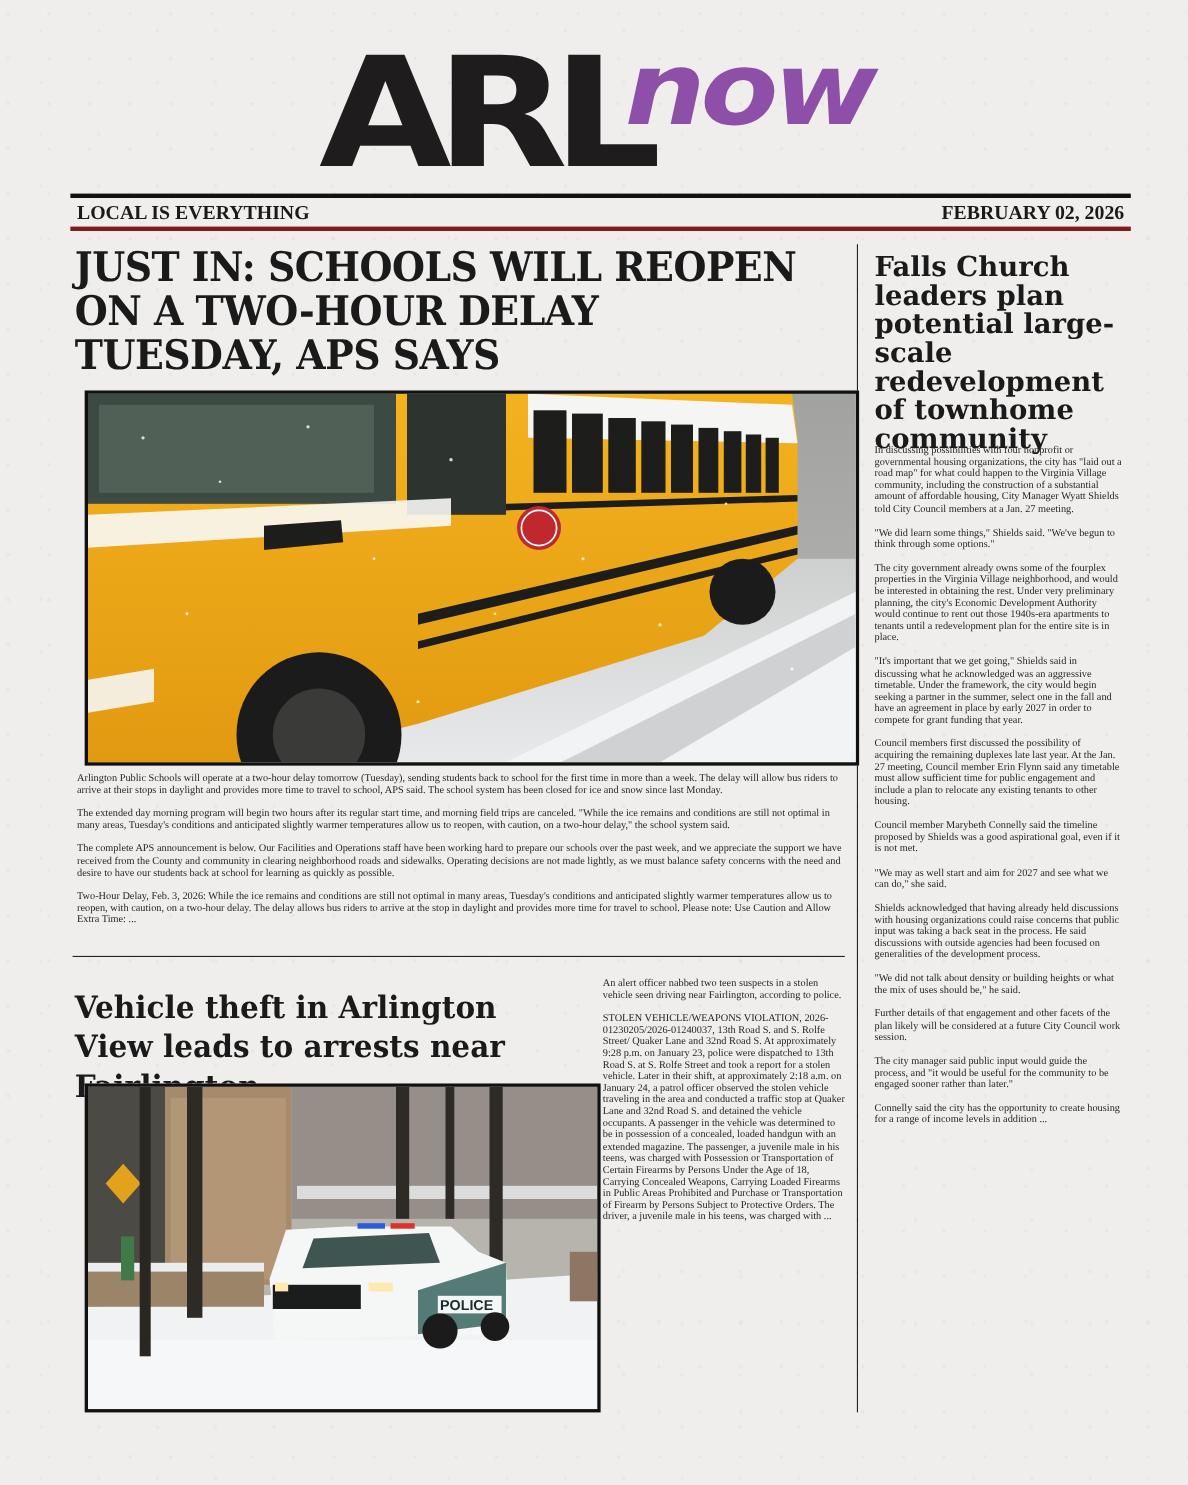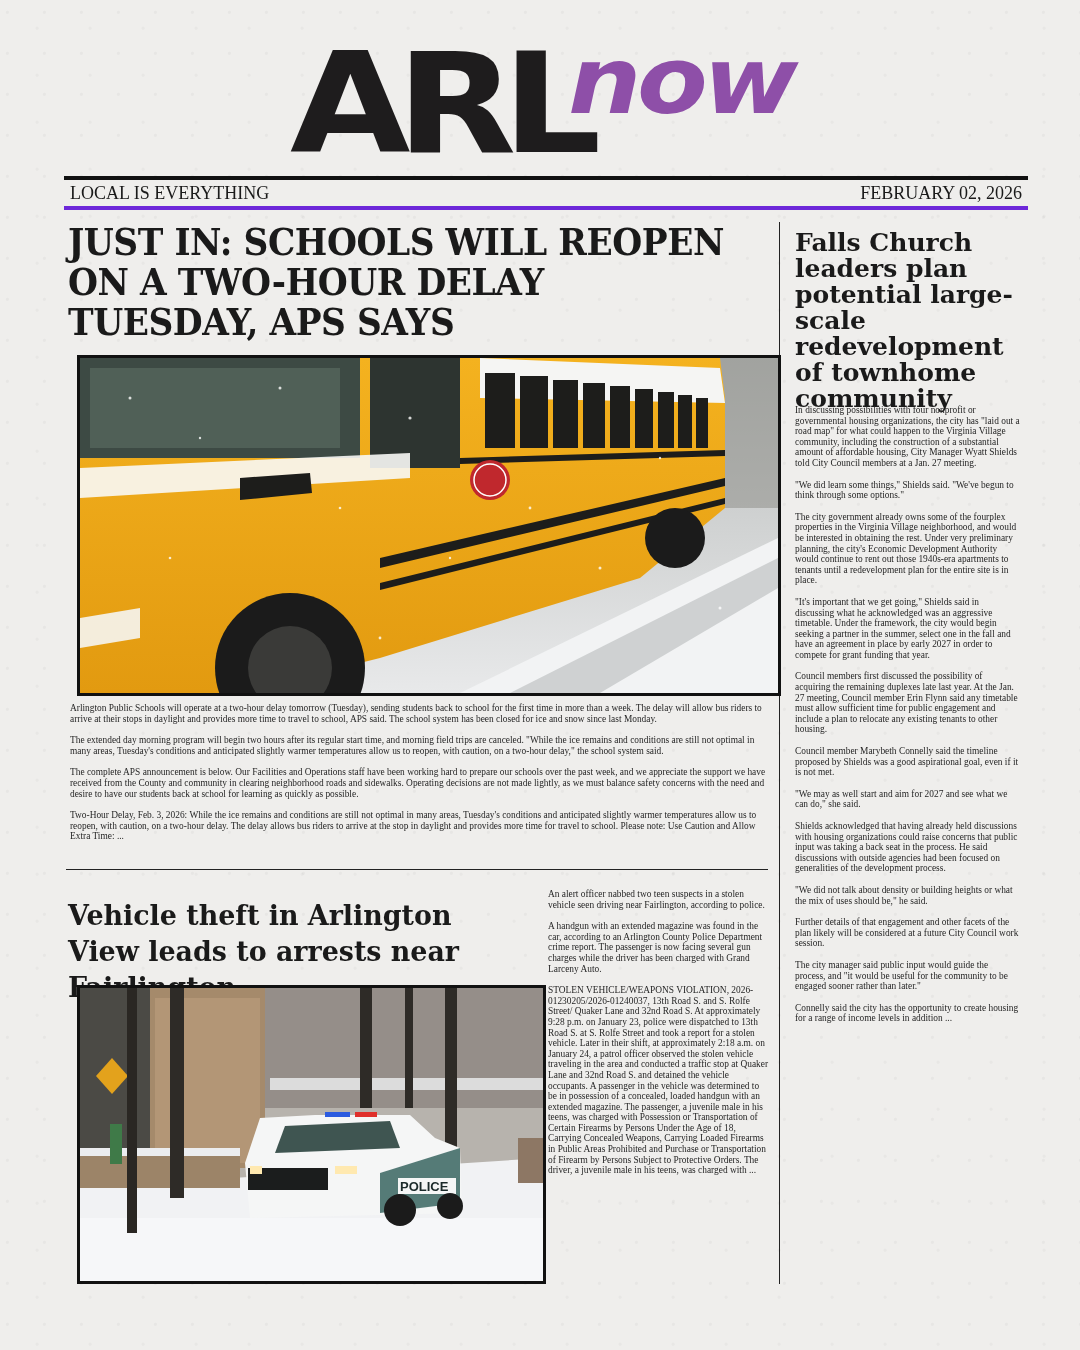--- a/index.html
+++ b/index.html
@@ -21,23 +21,23 @@
     transform: scaleX(1.18) scaleY(1.05); transform-origin: left top;
   }
   .logo .now {
     position: absolute; left: 278px; top: -2px;
     font-family: "DejaVu Sans", "Liberation Sans", sans-serif; font-weight: 900; font-style: italic;
     font-size: 92px; letter-spacing: -4px; color: #8e4fa8; line-height: 1;
     transform: scaleX(1.12); transform-origin: left top;
   }
   .masthead {
     position: absolute; left: 64px; top: 176px; width: 952px; height: 26px;
-    border-top: 4px solid #111; border-bottom: 4px solid #6d28d9;
+    border-top: 4px solid #111; border-bottom: 4px solid #7f1d1d;
     display: flex; justify-content: space-between; align-items: center;
-    font-family: "Liberation Serif", serif; font-weight: normal; font-size: 18px;
+    font-family: "Liberation Serif", serif; font-weight: bold; font-size: 18px;
     padding: 0 6px; box-sizing: content-box;
   }
   .vrule { position: absolute; left: 779px; top: 222px; width: 1px; height: 1062px; background: #222; }
   .hrule { position: absolute; left: 66px; top: 869px; width: 702px; height: 1px; background: #222; }
 
   .lead-title {
     position: absolute; left: 68px; top: 222px; width: 710px; margin: 0;
     font-family: "DejaVu Serif", serif; font-weight: bold; font-size: 37px; line-height: 40px;
     letter-spacing: -0.5px; text-transform: uppercase;
     transform: scaleX(0.93); transform-origin: left top;
@@ -200,15 +200,14 @@
       <circle cx="320" cy="222" r="16" fill="#1b1b1b"></circle>
       <circle cx="370" cy="218" r="13" fill="#1b1b1b"></circle>
       <rect x="245" y="124" width="25" height="5" fill="#2b5be0"></rect>
       <rect x="275" y="124" width="22" height="5" fill="#e0302b"></rect>
     </g>
   </svg>
 </div>
 
 <div class="body-text second-body">
   <p>An alert officer nabbed two teen suspects in a stolen vehicle seen driving near Fairlington, according to police.</p>
-  <p>A handgun with an extended magazine was found in the car, according to an Arlington County Police Department crime report. The passenger is now facing several gun charges while the driver has been charged with Grand Larceny Auto.</p>
   <p>STOLEN VEHICLE/WEAPONS VIOLATION, 2026-01230205/2026-01240037, 13th Road S. and S. Rolfe Street/ Quaker Lane and 32nd Road S. At approximately 9:28 p.m. on January 23, police were dispatched to 13th Road S. at S. Rolfe Street and took a report for a stolen vehicle. Later in their shift, at approximately 2:18 a.m. on January 24, a patrol officer observed the stolen vehicle traveling in the area and conducted a traffic stop at Quaker Lane and 32nd Road S. and detained the vehicle occupants. A passenger in the vehicle was determined to be in possession of a concealed, loaded handgun with an extended magazine. The passenger, a juvenile male in his teens, was charged with Possession or Transportation of Certain Firearms by Persons Under the Age of 18, Carrying Concealed Weapons, Carrying Loaded Firearms in Public Areas Prohibited and Purchase or Transportation of Firearm by Persons Subject to Protective Orders. The driver, a juvenile male in his teens, was charged with ...</p>
 </div>
 
 </body></html>

